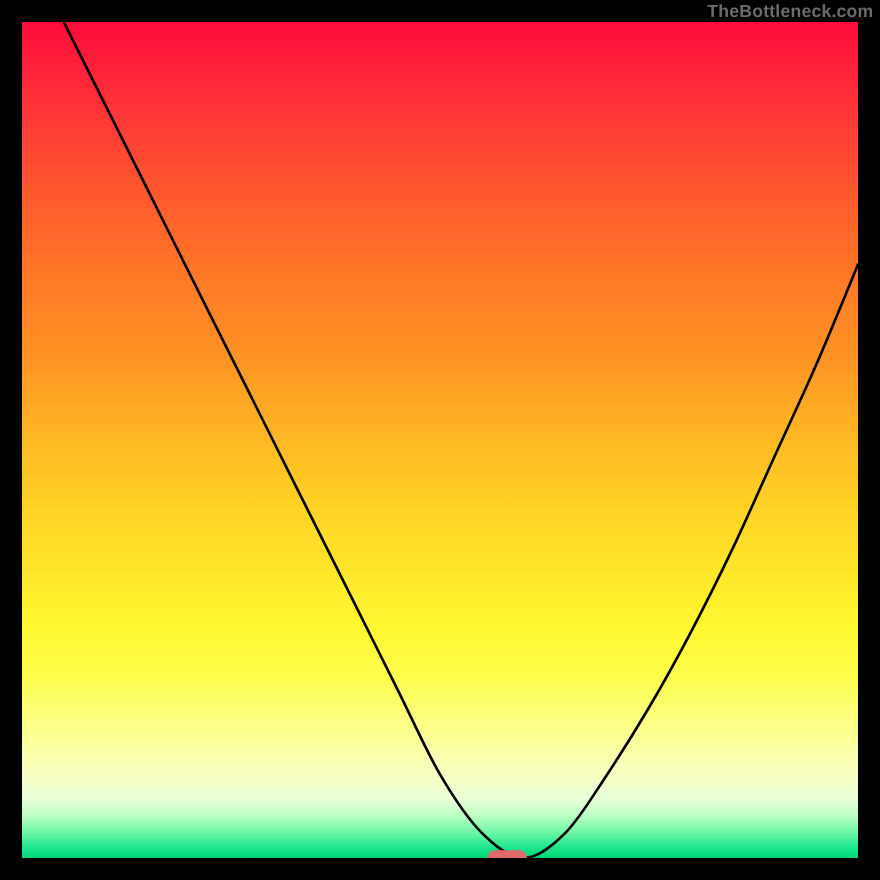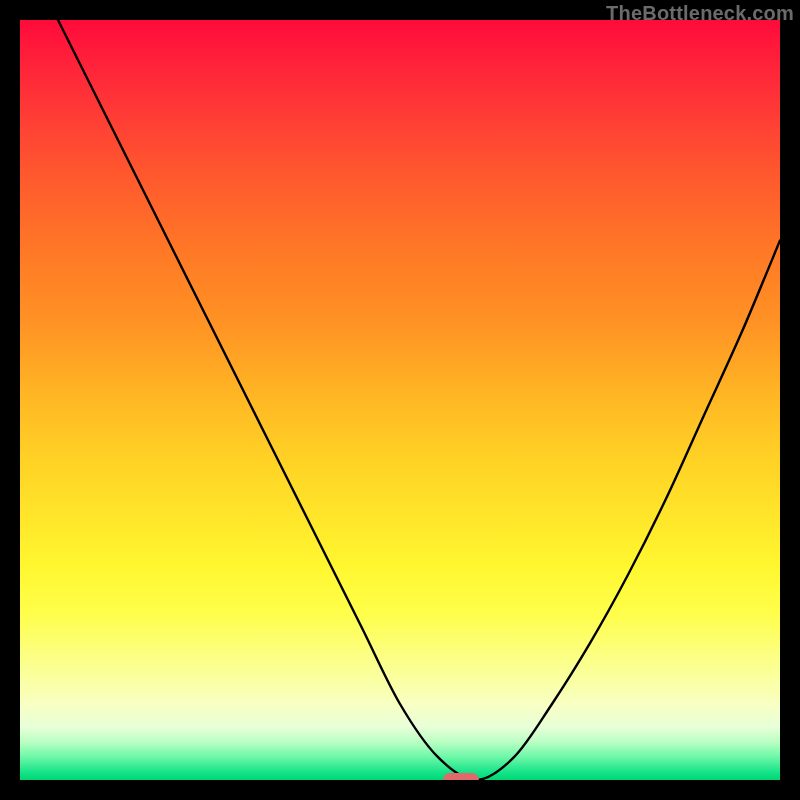--- a/index.html
+++ b/index.html
@@ -46,21 +46,21 @@
       #6bf7a6 97%,
       #15e389 99%,
       #00d774 100%
     );
   }
   .watermark {
     position: absolute;
     top: 2px;
     right: 6px;
     font-family: Arial, Helvetica, sans-serif;
-    font-size: 20px;
+    font-size: 16px;
     font-weight: 600;
     color: #6b6b6b;
     letter-spacing: 0.2px;
     user-select: none;
   }
   svg.curve {
     position: absolute;
     inset: 0;
   }
   .marker {

